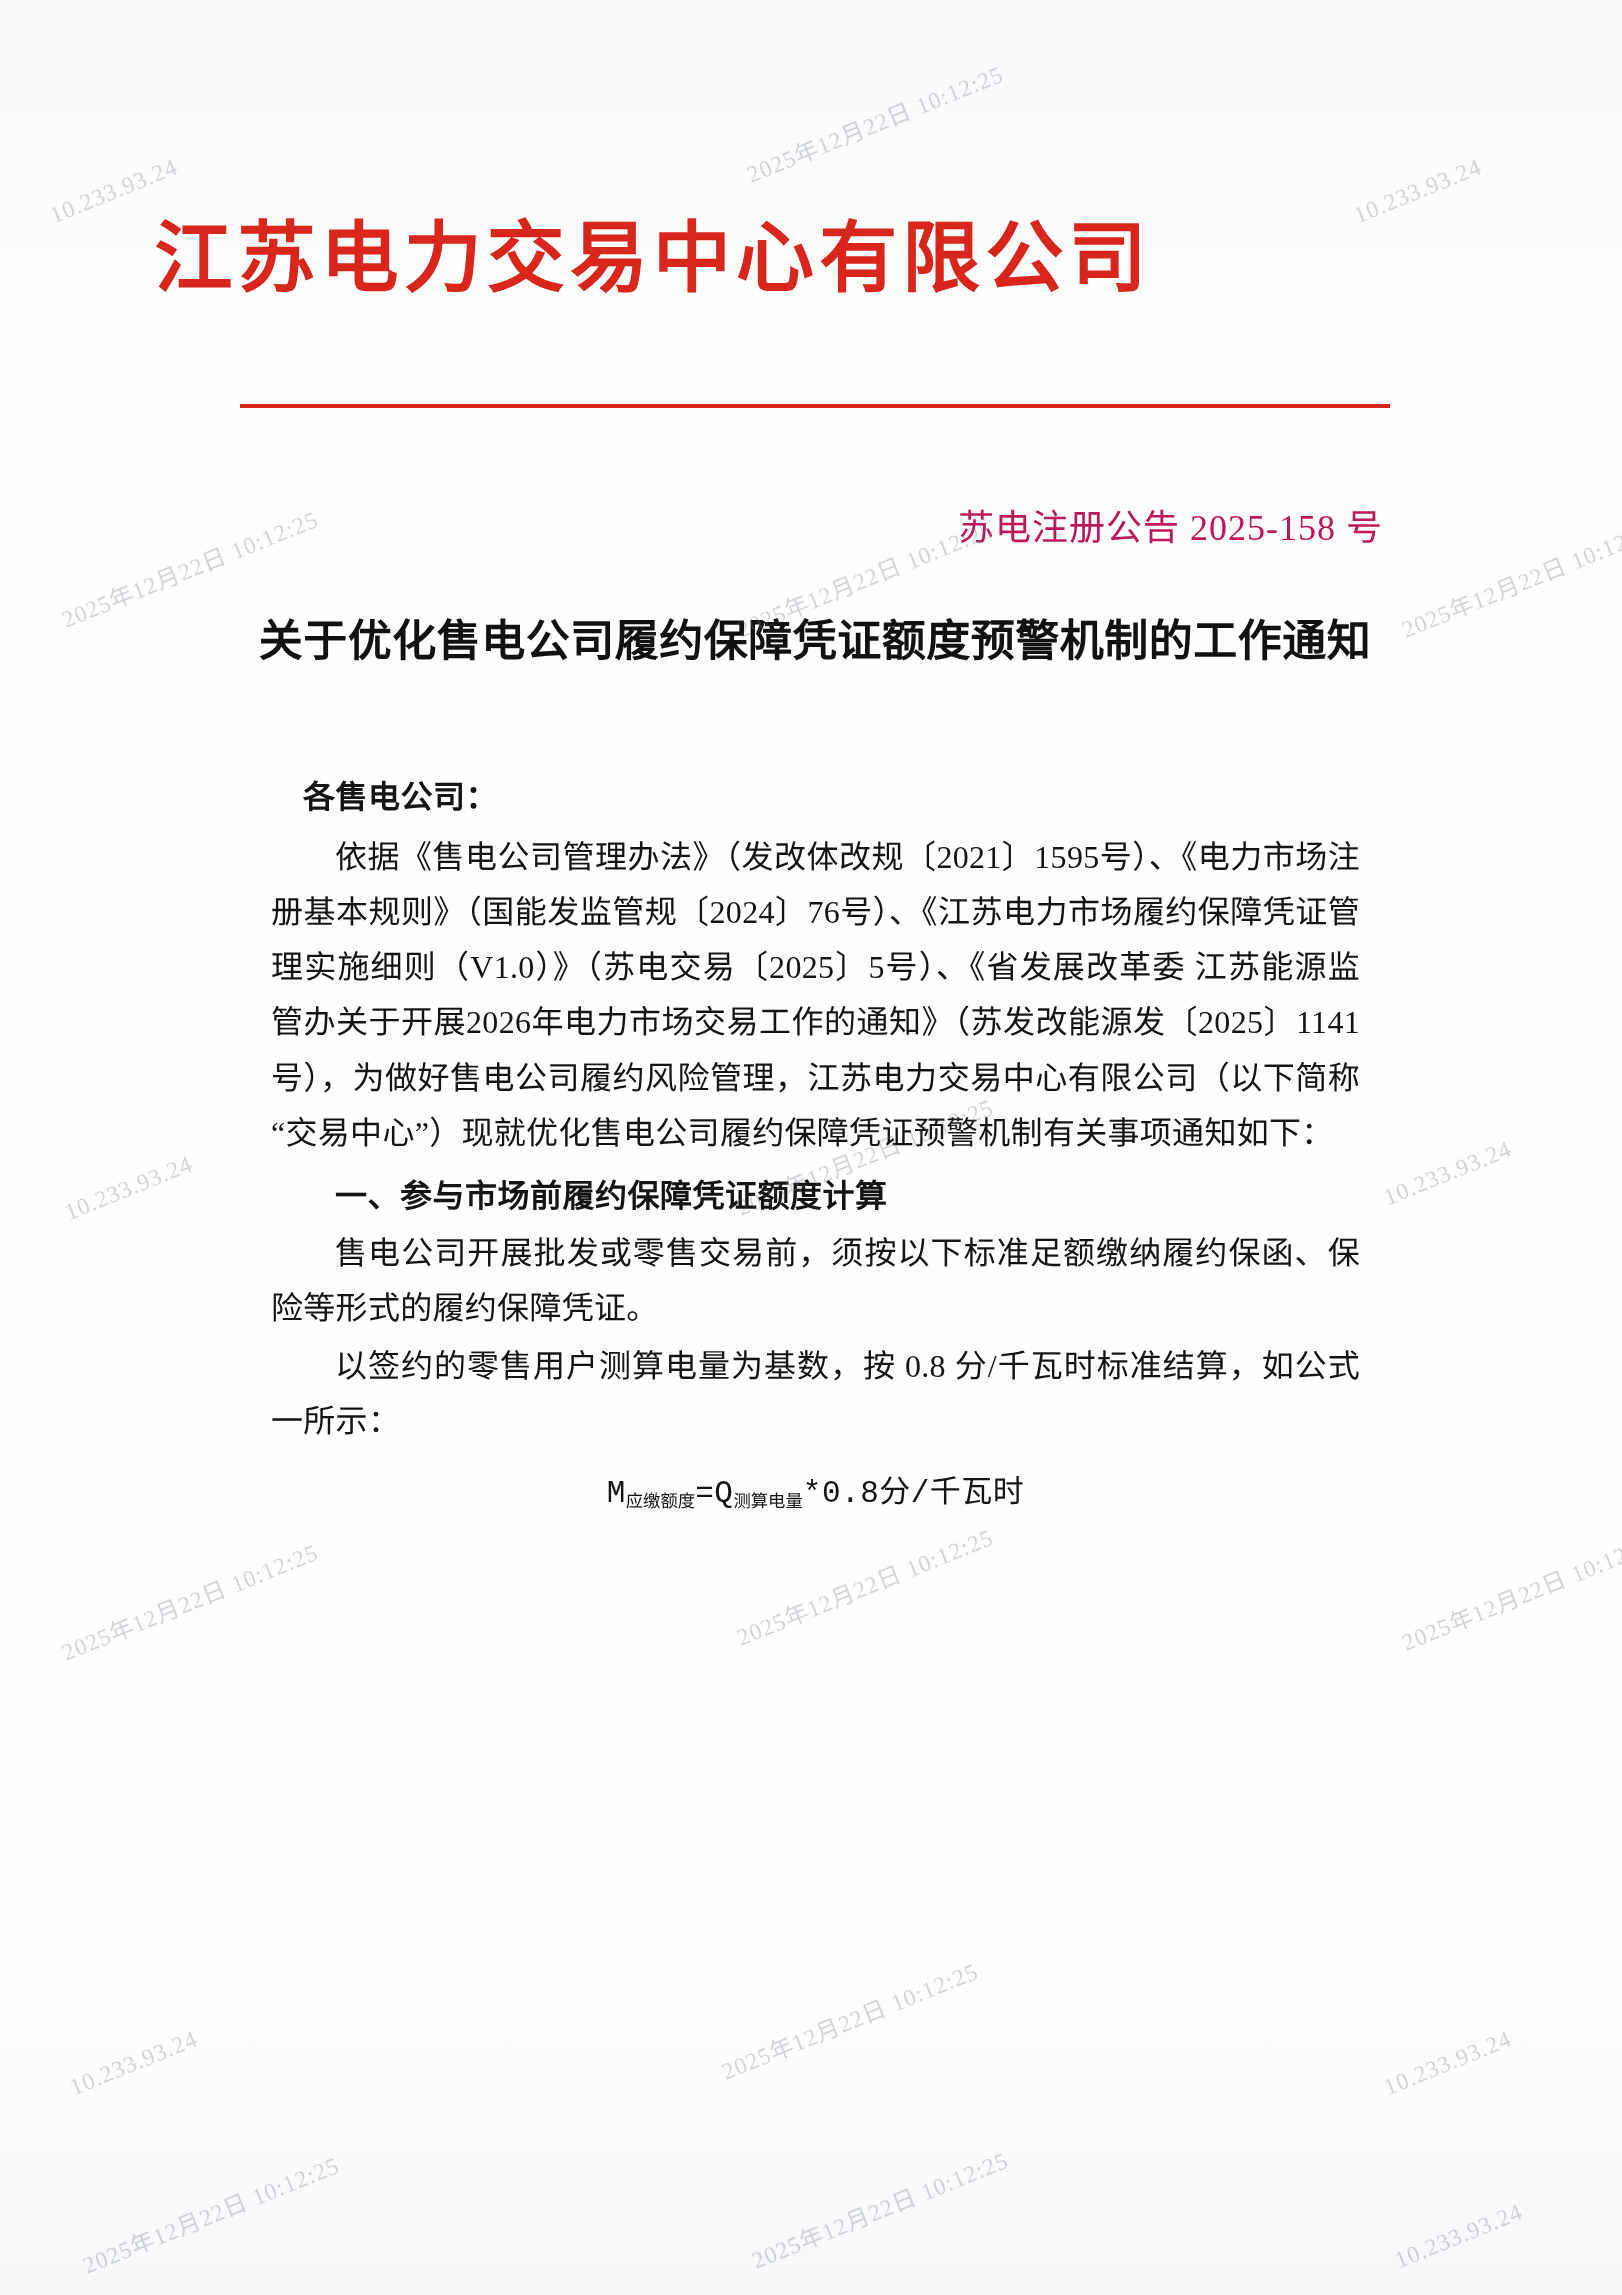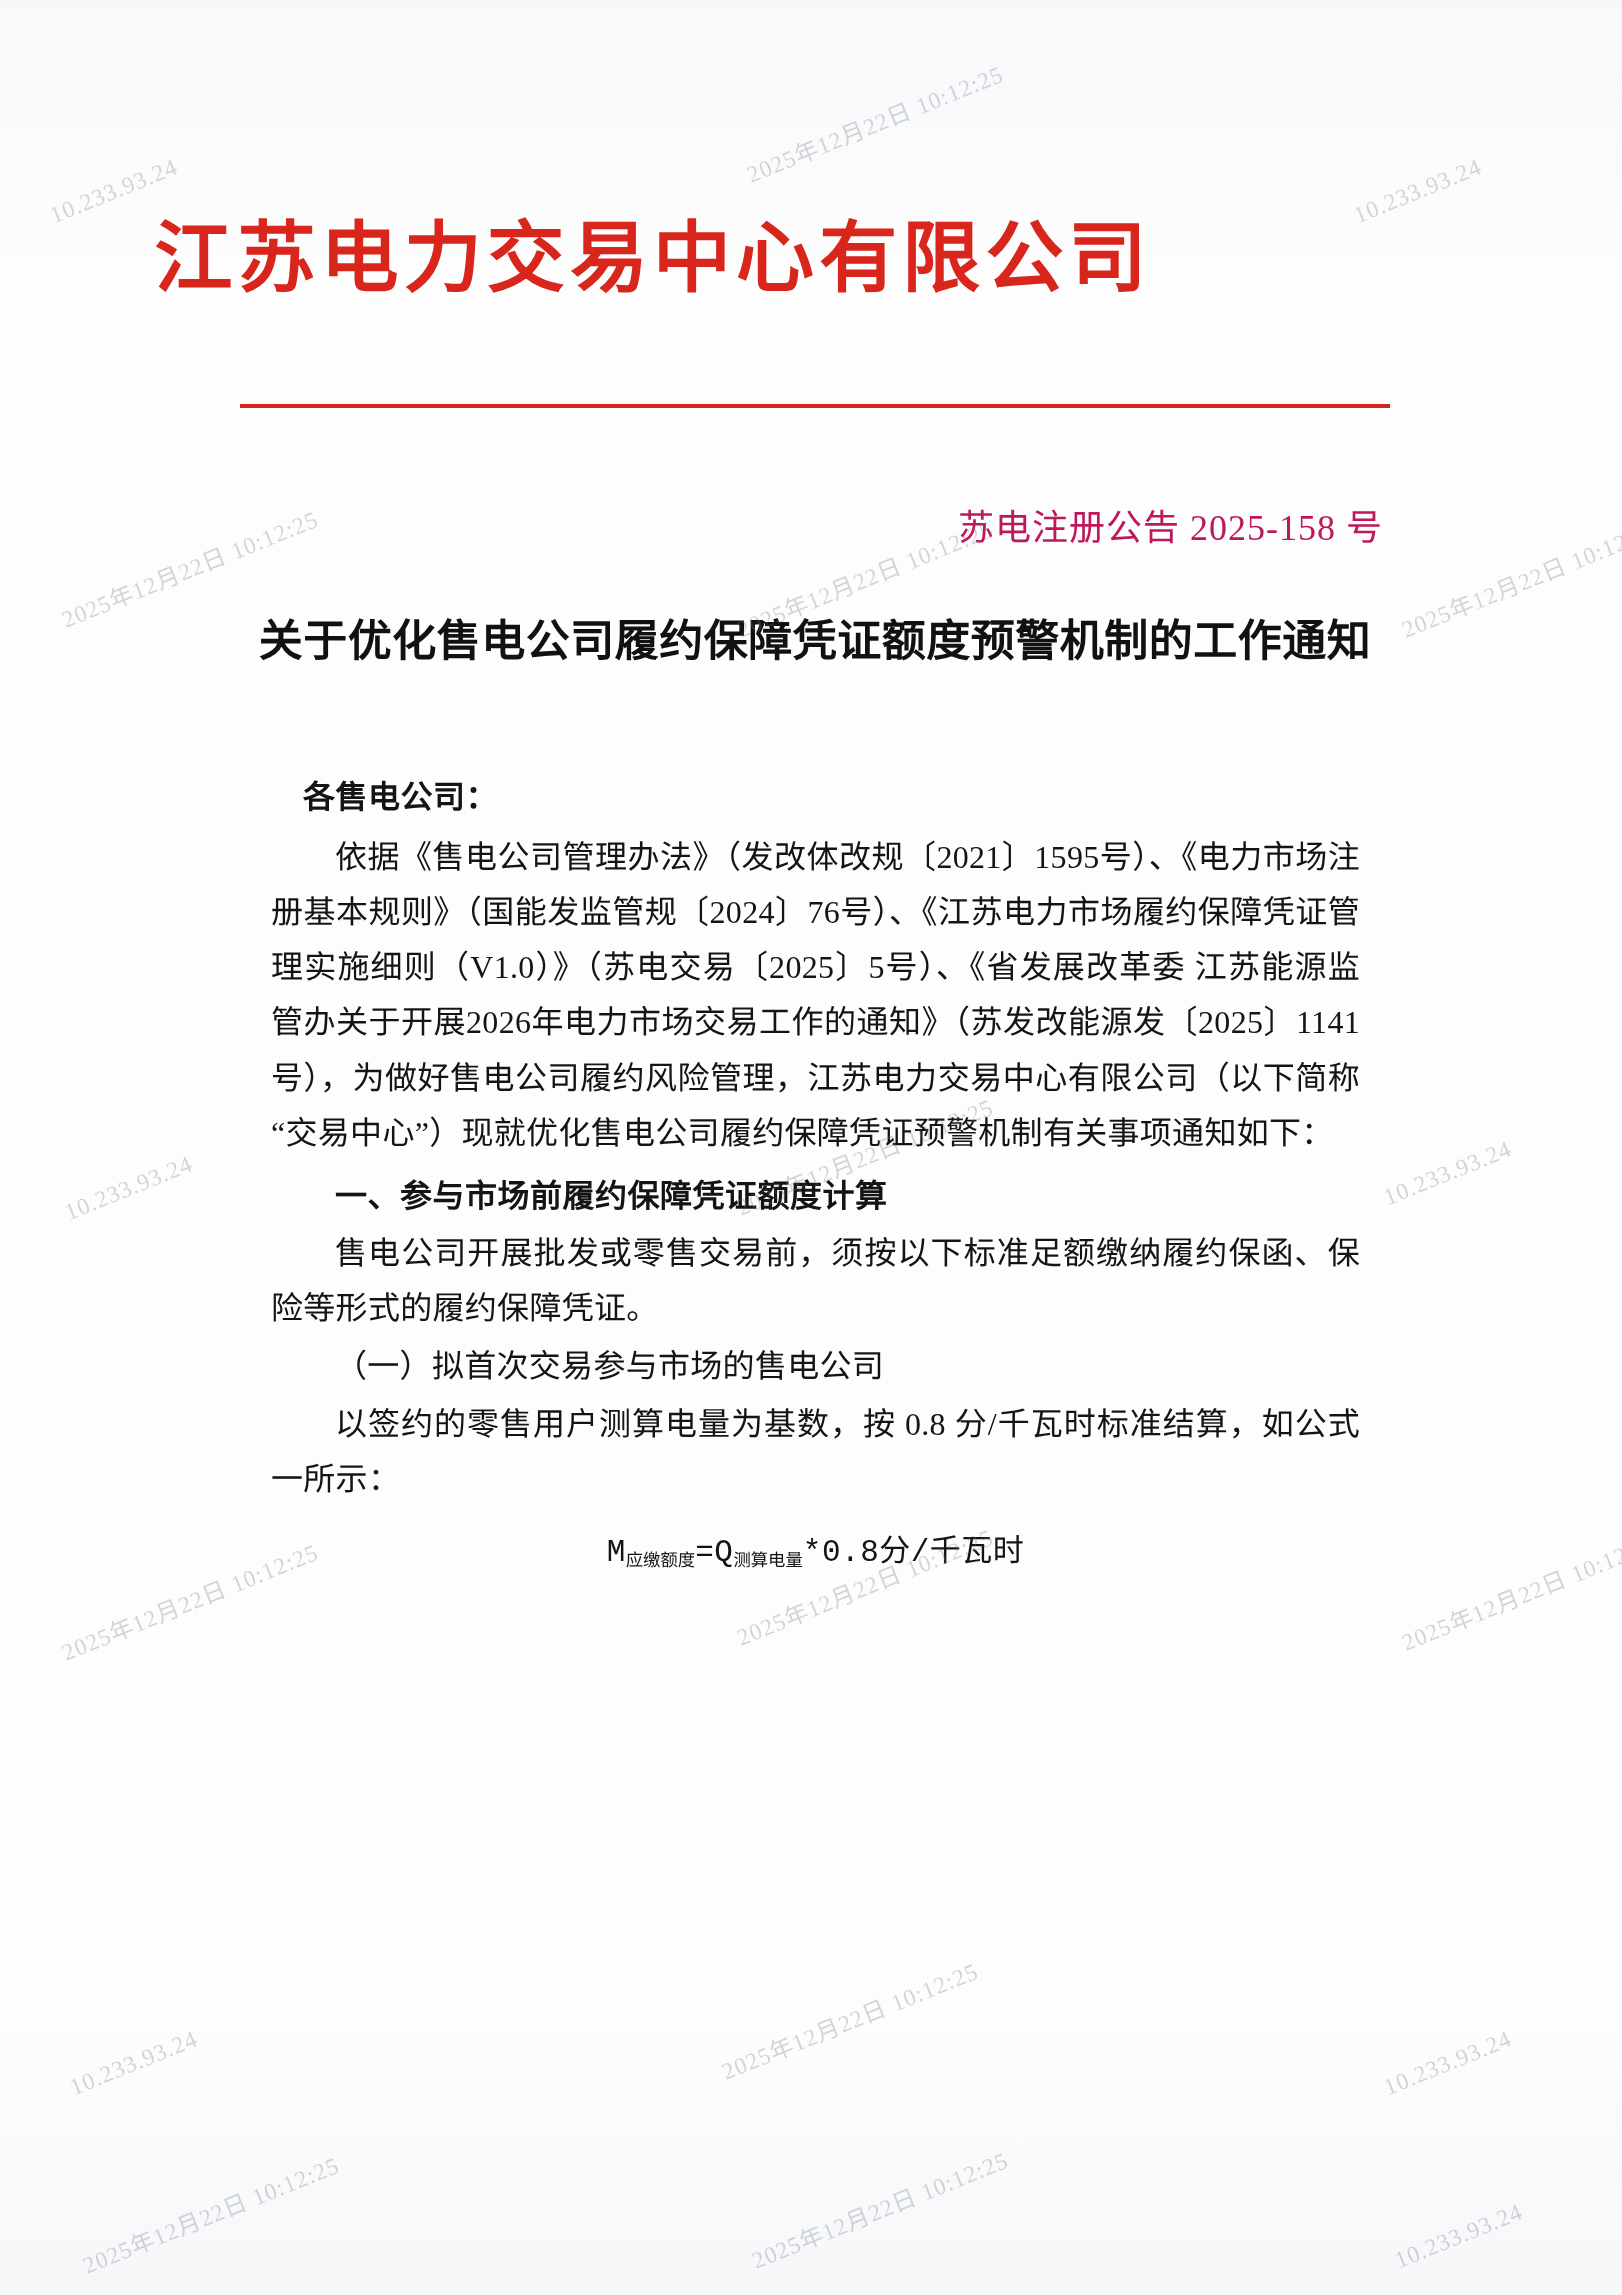--- a/index.html
+++ b/index.html
@@ -168,21 +168,20 @@
 
     <div class="body-block">
       <div class="salutation">各售电公司：</div>
 
       <p class="para">依据《售电公司管理办法》（发改体改规〔2021〕1595号）、《电力市场注册基本规则》（国能发监管规〔2024〕76号）、《江苏电力市场履约保障凭证管理实施细则（V1.0）》（苏电交易〔2025〕5号）、《省发展改革委 江苏能源监管办关于开展2026年电力市场交易工作的通知》（苏发改能源发〔2025〕1141号），为做好售电公司履约风险管理，江苏电力交易中心有限公司（以下简称“交易中心”）现就优化售电公司履约保障凭证预警机制有关事项通知如下：</p>
 
       <div class="section-heading">一、参与市场前履约保障凭证额度计算</div>
 
       <p class="para">售电公司开展批发或零售交易前，须按以下标准足额缴纳履约保函、保险等形式的履约保障凭证。</p>
 
-      <p class="para">（一）拟首次交易参与市场的售电公司</p>
 
       <p class="para">以签约的零售用户测算电量为基数，按 0.8 分/千瓦时标准结算，如公式一所示：</p>
 
       <div class="formula">
         <span>M</span><sub>应缴额度</sub><span>=</span><span>Q</span><sub>测算电量</sub><span>*0.8分/千瓦时</span>
       </div>
     </div>
 
     <div class="wm rot" style="left:46px; top:204px;">10.233.93.24</div>
     <div class="wm rot" style="left:741px; top:158px;">2025年12月22日 10:12:25</div>

